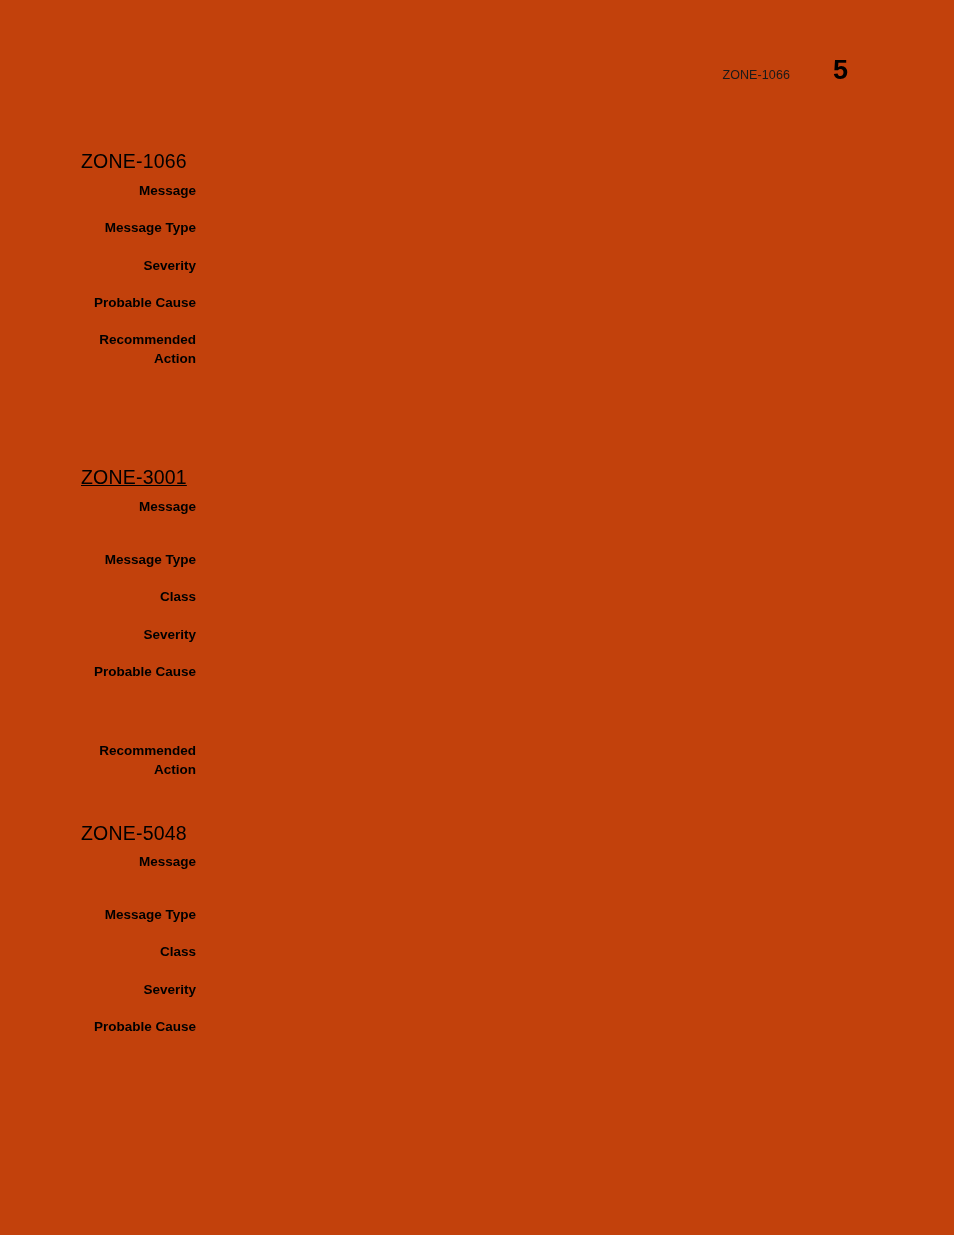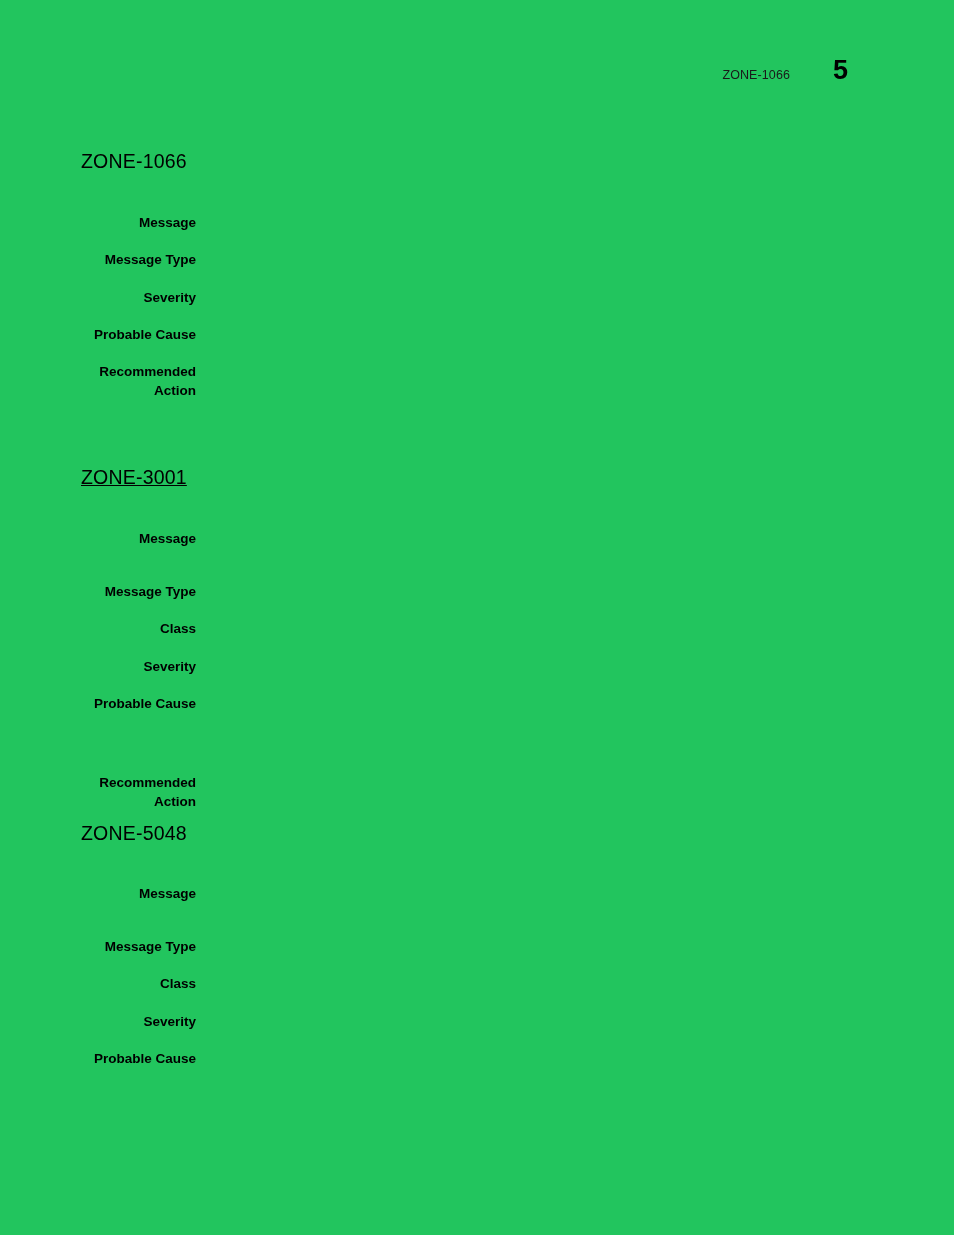--- a/index.html
+++ b/index.html
@@ -13,21 +13,21 @@
     position: relative;
     font-family: "Liberation Sans", sans-serif;
     color: #000000;
     -webkit-font-smoothing: antialiased;
   }
 
   .page {
     position: relative;
     width: 954px;
     height: 1235px;
-    background: #22c55e;
+    background: #c2410c;
     overflow: hidden;
   }
 
   
   .page-header {
     position: absolute;
     top: 57px;
     right: 106px;
     display: flex;
     align-items: baseline;
@@ -72,21 +72,20 @@
     color: #000000;
     white-space: nowrap;
   }
 
   .field-row {
     position: absolute;
     left: 0;
     width: 954px;
     display: flex;
     align-items: flex-start;
-    margin-top: 32px;
   }
   .field-label {
     width: 196px;
     box-sizing: border-box;
     padding-right: 0px;
     text-align: right;
     font-size: 13.5px;
     font-weight: 700;
     line-height: 19px;
     color: #000000;

